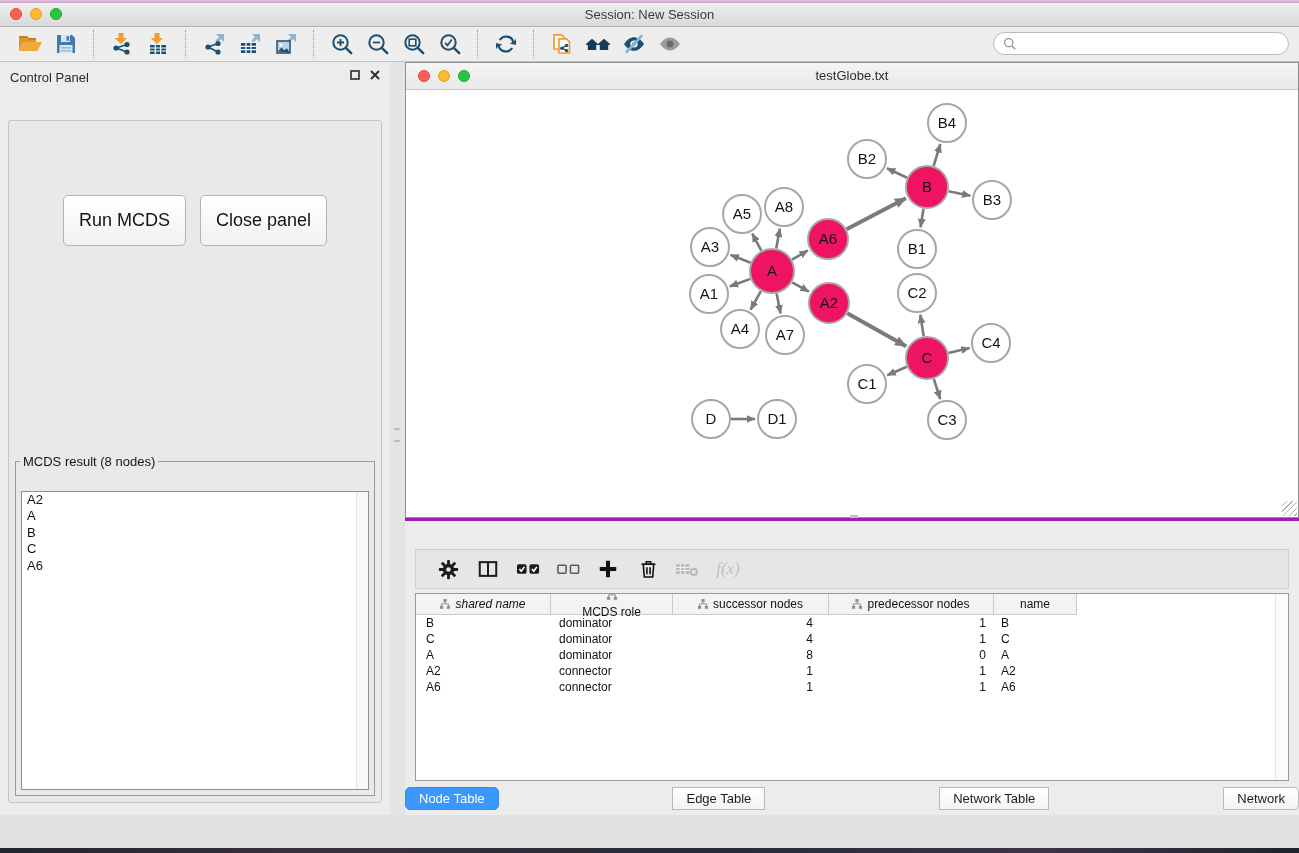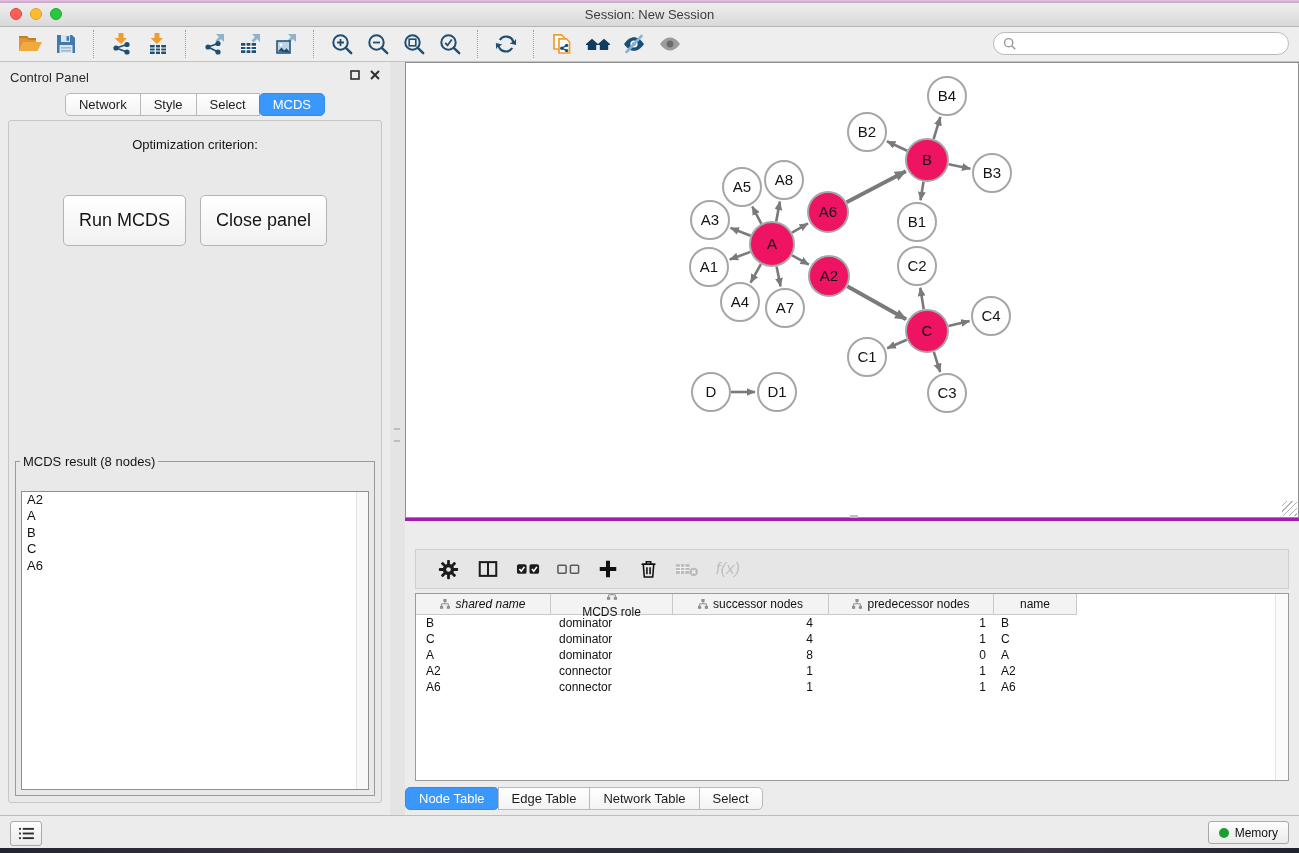--- a/index.html
+++ b/index.html
@@ -55,34 +55,34 @@
   .nw-title{position:absolute;left:0;right:0;top:5px;text-align:center;font-size:13px;color:#2d2d2d}
   svg.graph{display:block}
   .grip{position:absolute;right:1px;bottom:1px;width:15px;height:15px;background:repeating-linear-gradient(135deg,transparent 0 3px,#b3b3b3 3px 4px)}
   .nw-handle{position:absolute;bottom:-1px;left:444px;width:8px;height:3px;background:#c0c0c0}
   
   .table-panel{position:absolute;left:405px;top:459px;width:894px;height:294px;background:#ececec}
   .tp-header{position:relative;height:26px}
   .tp-toolbar{position:absolute;left:10px;right:10px;top:28px;height:40px;background:#e6e6e6;border:1px solid #cfcfcf;display:flex;align-items:center;padding-left:12px;box-sizing:border-box}
   .tp-btn{width:40px;height:32px;display:flex;align-items:center;justify-content:center;cursor:pointer}
   .tp-btn.disabled{opacity:.5;cursor:default}
-  .fx{font-family:Liberation Sans, sans-serif;font-style:italic;font-size:17px;color:#9a9a9a}
+  .fx{font-family:Liberation Serif, serif;font-style:italic;font-size:17px;color:#9a9a9a}
   .tbl{position:absolute;left:10px;right:10px;top:72px;bottom:34px;background:#fff;border:1px solid #9b9b9b;overflow:hidden;box-sizing:border-box}
   .tbl-head{display:flex;height:21px}
   .th{background:#f3f3f3;border-right:1px solid #c9c9c9;border-bottom:1px solid #c9c9c9;display:flex;align-items:center;justify-content:center;gap:5px;font-size:12px;color:#111;box-sizing:border-box;cursor:pointer}
   .th-filler{flex:1;background:#fff}
   .tr{display:flex;height:16px;align-items:center;font-size:12px;color:#111;cursor:pointer}
   .td{box-sizing:border-box;white-space:nowrap;overflow:hidden}
   .td.l{text-align:left;padding-left:10px}
   .td.c1{padding-left:8px}
   .td.r2{text-align:right;padding-right:16px}
   .td.r3{text-align:right;padding-right:8px}
   .td.c4{padding-left:7px}
   .tbl-scroll{position:absolute;right:0;top:0;bottom:0;width:12px;background:#fbfbfb;border-left:1px solid #e3e3e3}
-  .tbl-tabs{position:absolute;left:0;right:0;top:266px;display:flex;justify-content:flex-start}
+  .tbl-tabs{position:absolute;left:0;right:0;top:266px;display:flex;justify-content:space-between}
   
   .statusbar{position:absolute;top:815px;left:0;right:0;height:33px;background:#ececec;border-top:1px solid #bdbdbd;box-sizing:border-box}
   .sb-btn{position:absolute;left:10px;top:5px;width:30px;height:23px;border:1px solid #a9a9a9;border-radius:3px;background:linear-gradient(#fdfdfd,#ebebeb);display:flex;align-items:center;justify-content:center;cursor:pointer}
   .memory-btn{position:absolute;right:10px;top:5px;height:23px;border:1px solid #a9a9a9;border-radius:3px;background:linear-gradient(#fdfdfd,#ebebeb);display:flex;align-items:center;gap:6px;padding:0 10px;font-size:12px;color:#111;box-sizing:border-box;cursor:pointer}
   .mem-dot{width:10px;height:10px;border-radius:50%;background:#1d9e33}
   .strip-bottom{position:absolute;bottom:0;left:0;right:0;height:5px;background:linear-gradient(90deg,#22252f,#3a3140 25%,#252a36 55%,#3c3547 80%,#1f232d)}
   .icn{display:flex;align-items:center;justify-content:center}
 </style>
 </head>
 <body>
@@ -302,28 +302,21 @@
                 <rect x="1" y="1" width="8" height="8" fill="none" stroke="#2e2e2e" stroke-width="1.6"></rect>
               </svg>
             </span>
           <span class="icn">
               <svg width="10" height="10" viewBox="0 0 10 10">
                 <path d="M1 1l8 8M9 1l-8 8" stroke="#2e2e2e" stroke-width="2"></path>
               </svg>
             </span>
         </span>
       </div>
-      <div class="seg-tabs" id="cp-tabs">
-          <div class="seg">Network</div>
-          <div class="seg">Style</div>
-          <div class="seg">Select</div>
-          <div class="seg sel">MCDS</div>
-        </div>
       <div class="cp-content">
-        <div class="opt-label">Optimization criterion:</div>
         <div class="btn-row">
           <button class="btn">Run MCDS</button>
           <button class="btn">Close panel</button>
         </div>
         <fieldset class="result">
           <legend>MCDS result (8 nodes)</legend>
           <div class="list" id="mcds-list">
             <div class="list-scroll"></div>
           <div class="list-item">A2</div>
               <div class="list-item">A</div>
@@ -331,20 +324,28 @@
               <div class="list-item">C</div>
               <div class="list-item">A6</div>
             </div>
         </fieldset>
       </div>
     </div>
 
     <div class="splitter"></div>
 
     <div class="network-window">
+      <div class="nw-titlebar">
+        <div class="nw-dots">
+          <div class="dot red" style="width:12px;height:12px"></div>
+          <div class="dot yellow" style="width:12px;height:12px"></div>
+          <div class="dot green" style="width:12px;height:12px"></div>
+        </div>
+        <div class="nw-title">testGlobe.txt</div>
+      </div>
       <svg class="graph" id="graph" width="892" height="428" viewBox="0 0 892 428">
         <defs>
           <marker id="arrow" markerUnits="userSpaceOnUse" markerWidth="10" markerHeight="8" refX="8.5" refY="4" orient="auto">
               <path d="M0,0 L9,4 L0,8 z" fill="#7a7a7a"></path>
             </marker>
           <marker id="arrowb" markerUnits="userSpaceOnUse" markerWidth="13" markerHeight="10" refX="11" refY="5" orient="auto">
               <path d="M0,0 L12,5 L0,10 z" fill="#7a7a7a"></path>
             </marker>
         </defs>
       <line x1="355.3" y1="160.6" x2="346.2" y2="143.5" stroke="#7a7a7a" stroke-width="2.6" marker-end="url(#arrow)"></line>
@@ -630,41 +631,21 @@
               <div class="td r3" style="width: 165px;">1</div>
               <div class="td l c4" style="width: 83px;">A6</div>
             </div>
           </div>
         <div class="tbl-scroll"></div>
       </div>
       <div class="tbl-tabs seg-tabs" id="tbl-tabs" style="margin-top:0">
           <div class="seg sel">Node Table</div>
           <div class="seg">Edge Table</div>
           <div class="seg">Network Table</div>
-          <div class="seg">Select</div>
+          <div class="seg">Network</div>
         </div>
     </div>
 
   </div>
 
-  <div class="statusbar">
-    <div class="sb-btn">
-      <span class="icn">
-          <svg width="15" height="13" viewBox="0 0 16 14">
-            <g fill="#2c2c2c">
-              <rect x="0" y="1" width="2" height="2"></rect>
-              <rect x="4" y="1" width="12" height="2"></rect>
-              <rect x="0" y="6" width="2" height="2"></rect>
-              <rect x="4" y="6" width="12" height="2"></rect>
-              <rect x="0" y="11" width="2" height="2"></rect>
-              <rect x="4" y="11" width="12" height="2"></rect>
-            </g>
-          </svg>
-        </span>
-    </div>
-    <div class="memory-btn">
-      <span class="mem-dot"></span>
-      <span>Memory</span>
-    </div>
-  </div>
 
   <div class="strip-bottom"></div>
 </div>
 
 </body></html>

